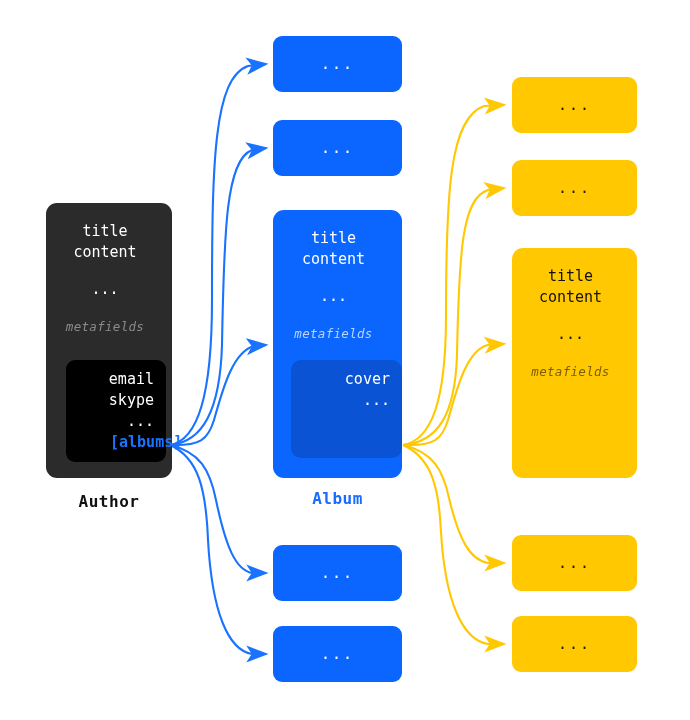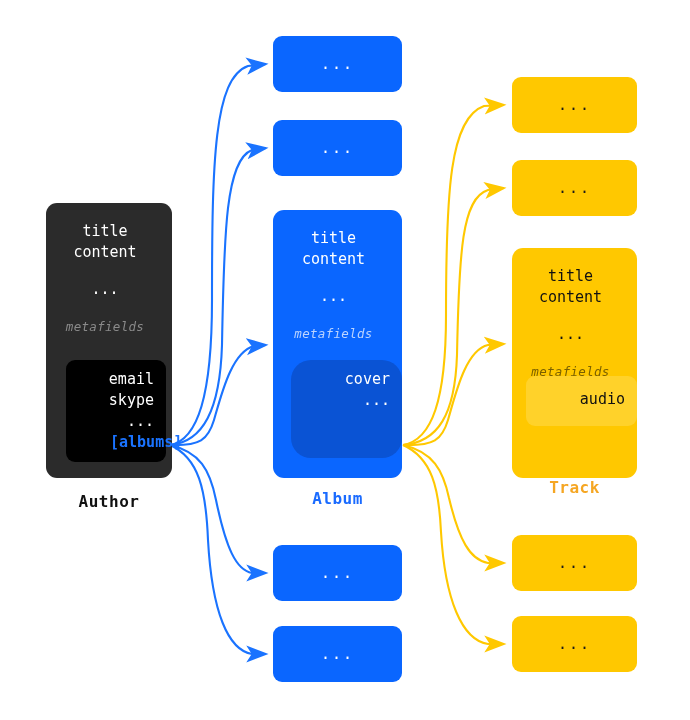--- a/index.html
+++ b/index.html
@@ -31,21 +31,21 @@
 
   
   .card-album{
     left:273px;top:210px;width:129px;height:268px;
     background:#0a66ff;
   }
   .card-album .field{color:#ffffff;}
   .card-album .meta-label{color:#bcd4ff;}
   .inner-album{
     position:absolute;left:18px;top:150px;width:111px;height:98px;
-    background:#0a53d4;border-radius:20px;box-sizing:border-box;
+    background:#0a53d4;border-radius:10px;box-sizing:border-box;
   }
 
   
   .card-track{
     left:512px;top:248px;width:125px;height:230px;
     background:#ffc800;
   }
   .card-track .field{color:#111111;}
   .card-track .meta-label{color:#7a6000;}
   .inner-track{
@@ -199,27 +199,21 @@
   <div class="card card-track">
     <div class="rows">
       <span class="field">title</span>
       <span class="field">content</span>
       <span class="gap"></span>
       <span class="field">...</span>
       <span class="gap"></span>
       <span class="meta-label">metafields</span>
     </div>
 
-    <div class="inner-track">
-      <div class="inner-track-row">
-        <span class="field">audio</span>
-      </div>
-    </div>
-  </div>
-  <div class="caption cap-track">Track</div>
+  </div>
 
   <div class="minibox mini-yellow" style="left:512px;top:535px;width:125px;height:56px;">
     <span class="dots">...</span>
   </div>
   <div class="minibox mini-yellow" style="left:512px;top:616px;width:125px;height:56px;">
     <span class="dots">...</span>
   </div>
 
 </div>
 

